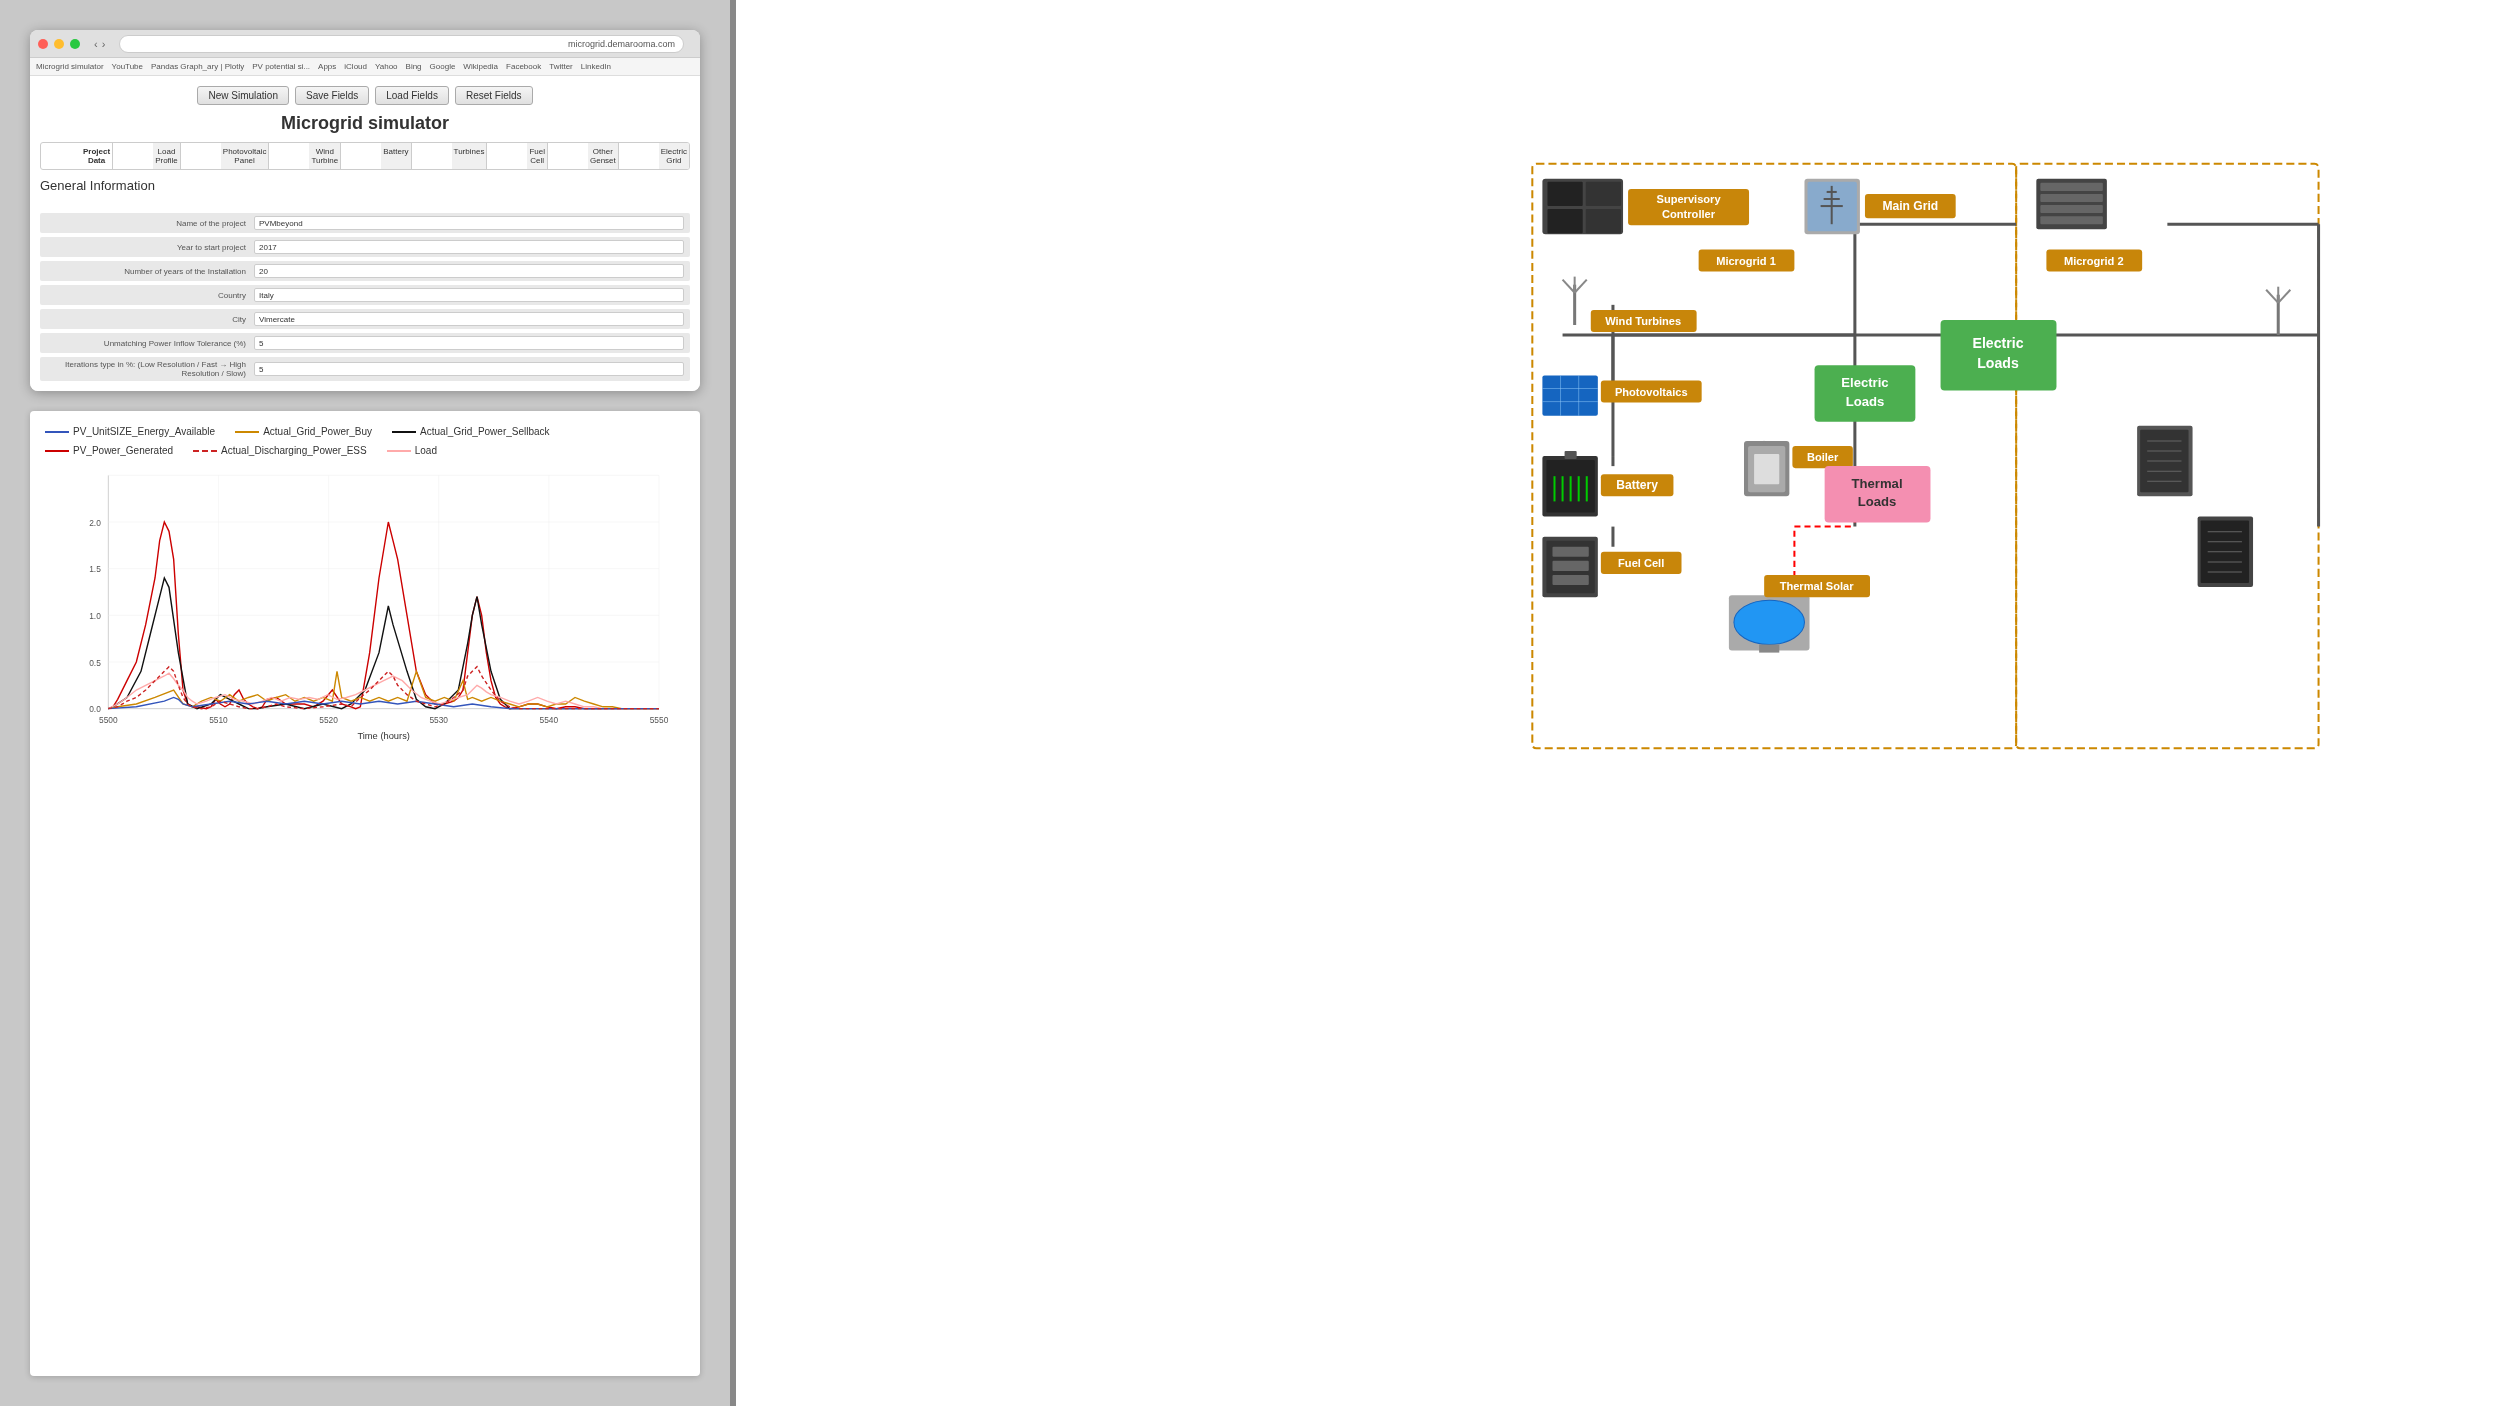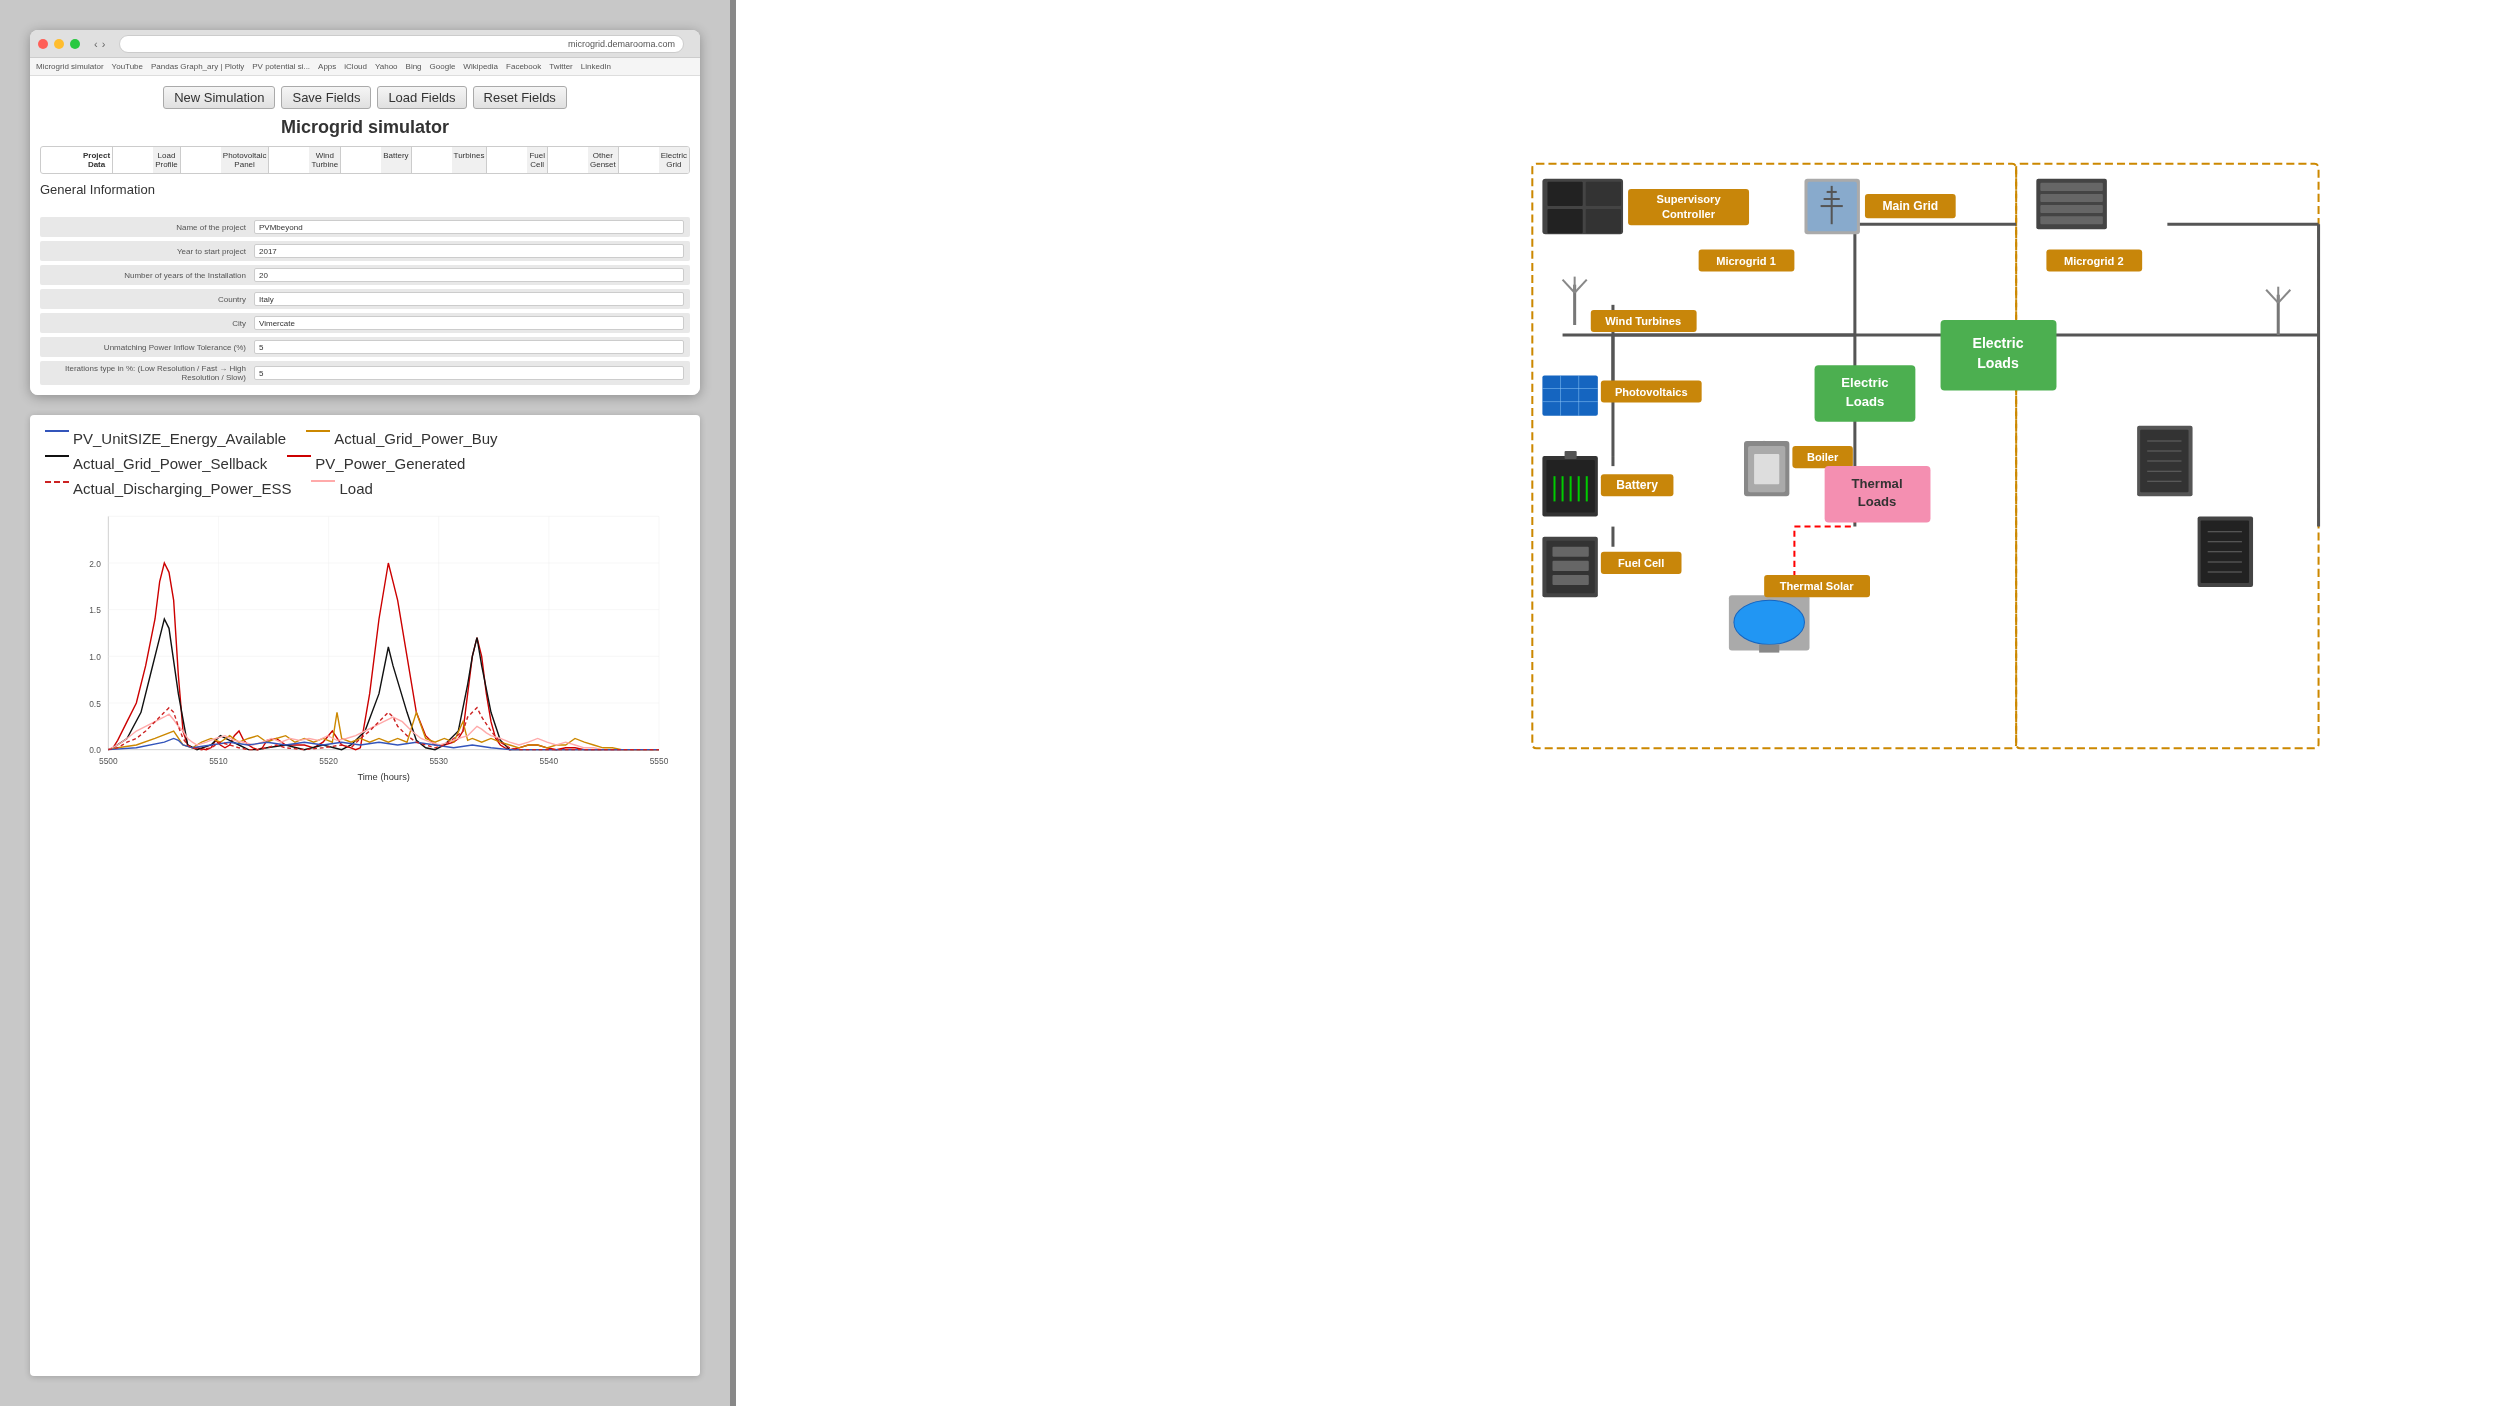--- a/index.html
+++ b/index.html
@@ -101,21 +101,21 @@
 
     .sim-toolbar {
       display: flex;
       justify-content: center;
       gap: 6px;
       margin-bottom: 8px;
     }
 
     .sim-btn {
       padding: 3px 10px;
-      font-size: 13px;
+      font-size: 10px;
       border: 1px solid #aaa;
       border-radius: 3px;
       background: linear-gradient(to bottom, #f5f5f5, #e0e0e0);
       cursor: pointer;
       color: #333;
     }
 
     .sim-title {
       text-align: center;
       font-size: 18px;
@@ -200,22 +200,23 @@
 
     .chart-legend {
       display: flex;
       flex-wrap: wrap;
       gap: 8px 20px;
       margin-bottom: 10px;
     }
 
     .legend-item {
       display: flex;
+      align-items: center;
       gap: 4px;
-      font-size: 15px;
+      font-size: 10px;
       color: #333;
     }
 
     .legend-line {
       width: 24px;
       height: 2px;
     }
 
     .chart-area {
       position: relative;

